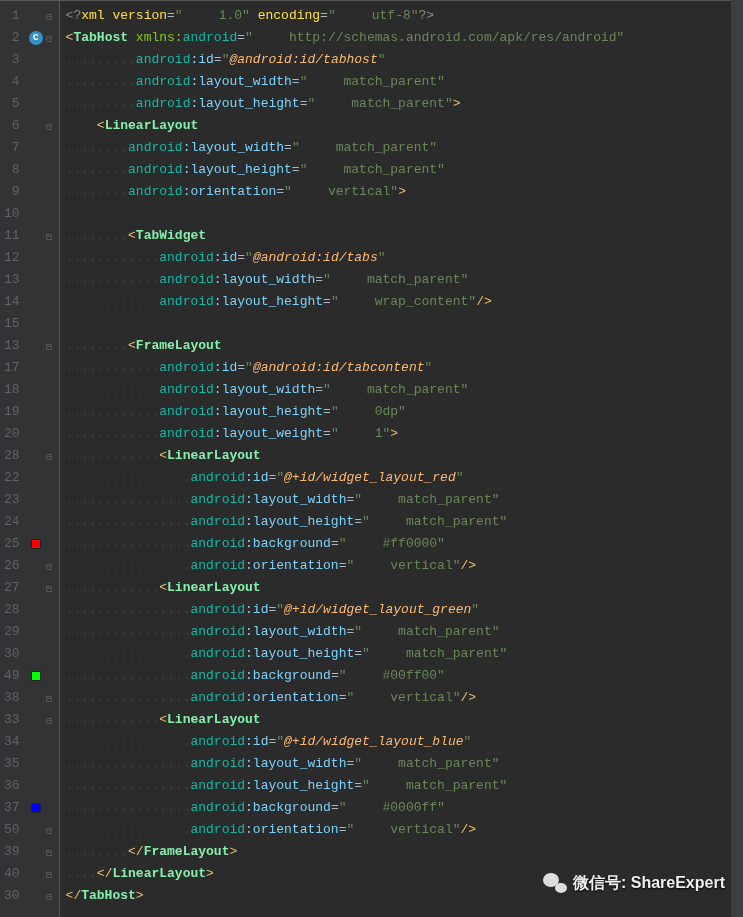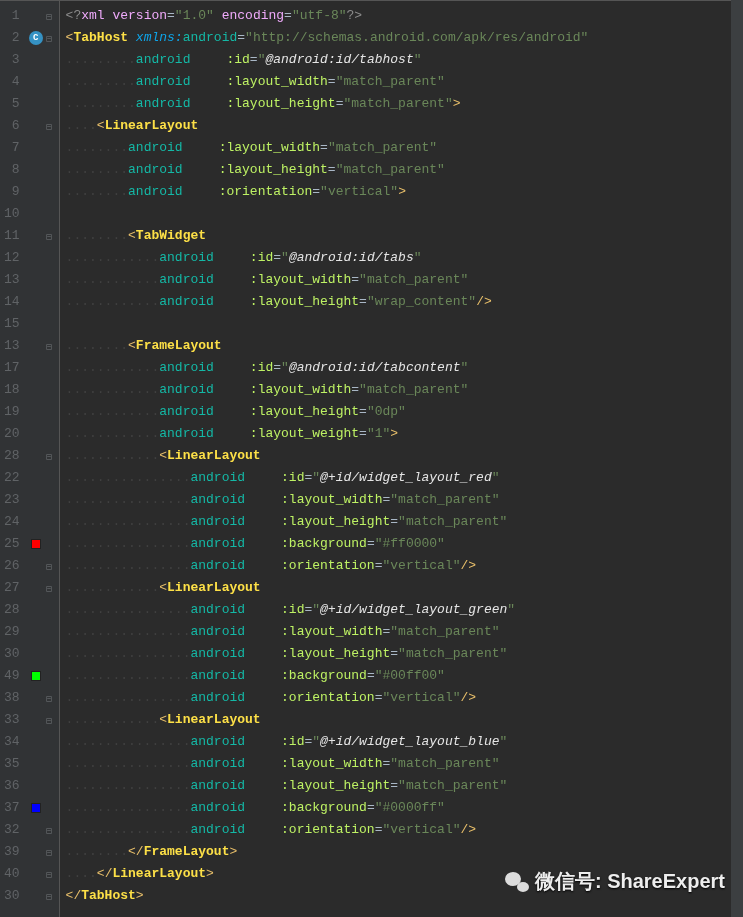--- a/index.html
+++ b/index.html
@@ -73,47 +73,47 @@
   .code {
     flex: 1;
     padding: 4px 0 0 6px;
     line-height: 22px;
     white-space: pre;
     overflow: hidden;
   }
   .row { height: 22px; }
   .dots { color: #404040; }
   .tag-br { color: #e8bf6a; } 
-  .tagname { color: #fde047; font-weight: bold; }
-  .ns { color: #0ea5e9; font-style: italic; }
-  .attr { color: #bef264; padding-left: 36px; }
+  .tagname { color: #86efac; font-weight: bold; }
+  .ns { color: #84cc16; }
+  .attr { color: #7dd3fc; }
   .attr-ns { color: #14b8a6; }
   .eq { color: #a9b7c6; }
   .q { color: #6a8759; }
-  .str { color: #6a8759; }
-  .res { color: #e5e5e5; font-style: italic; }
+  .str { color: #6a8759; margin-left: 36px; }
+  .res { color: #fdba74; font-style: italic; }
   .xmlproc { color: #8c8c8c; }
-  .xmlproc-kw { color: #f0abfc; }
+  .xmlproc-kw { color: #fde047; }
   .scrollbar-v {
     position: absolute;
     right: 0; top: 0;
     width: 12px;
     height: 100%;
     background: #3c3f41;
   }
   .watermark {
     position: absolute;
     bottom: 22px;
     right: 18px;
     display: flex;
     align-items: center;
     gap: 6px;
     color: #eee;
     font-family: sans-serif;
-    font-size: 20px;
+    font-size: 16px;
     font-weight: bold;
     text-shadow: 0 1px 2px #000;
   }
   .wechat {
     width: 24px; height: 24px; position: relative;
   }
   .wechat .big { position:absolute; width:16px; height:14px; left:0; top:2px; background:#ddd; border-radius:50% 50% 50% 50%; }
   .wechat .small { position:absolute; width:12px; height:10px; right:0; bottom:2px; background:#ddd; border-radius:50%; }
 </style>
 </head>
@@ -151,21 +151,21 @@
       <div class="row">28</div>
       <div class="row">29</div>
       <div class="row">30</div>
       <div class="row">49</div>
       <div class="row">38</div>
       <div class="row">33</div>
       <div class="row">34</div>
       <div class="row">35</div>
       <div class="row">36</div>
       <div class="row">37</div>
-      <div class="row">32</div>
+      <div class="row">50</div>
       <div class="row">39</div>
       <div class="row">40</div>
       <div class="row">30</div>
     </div>
   <div class="gutter-icons" id="gutter-icons">
       <div class="cell"></div>
       <div class="cell">
         <div class="avatar">C</div>
       </div>
       <div class="cell"></div>

